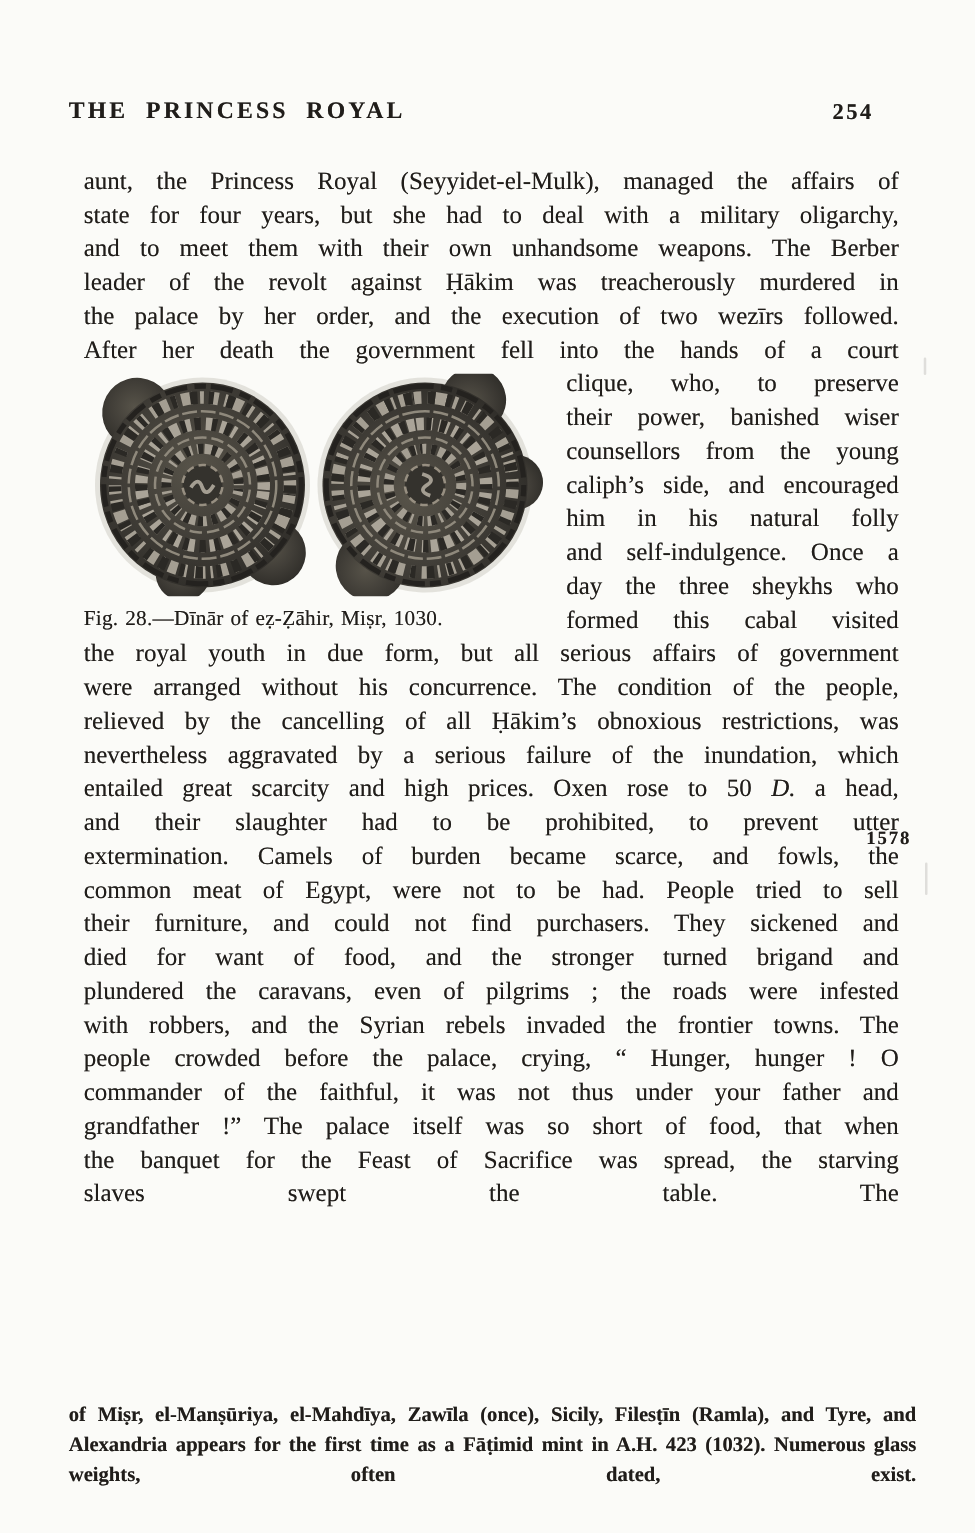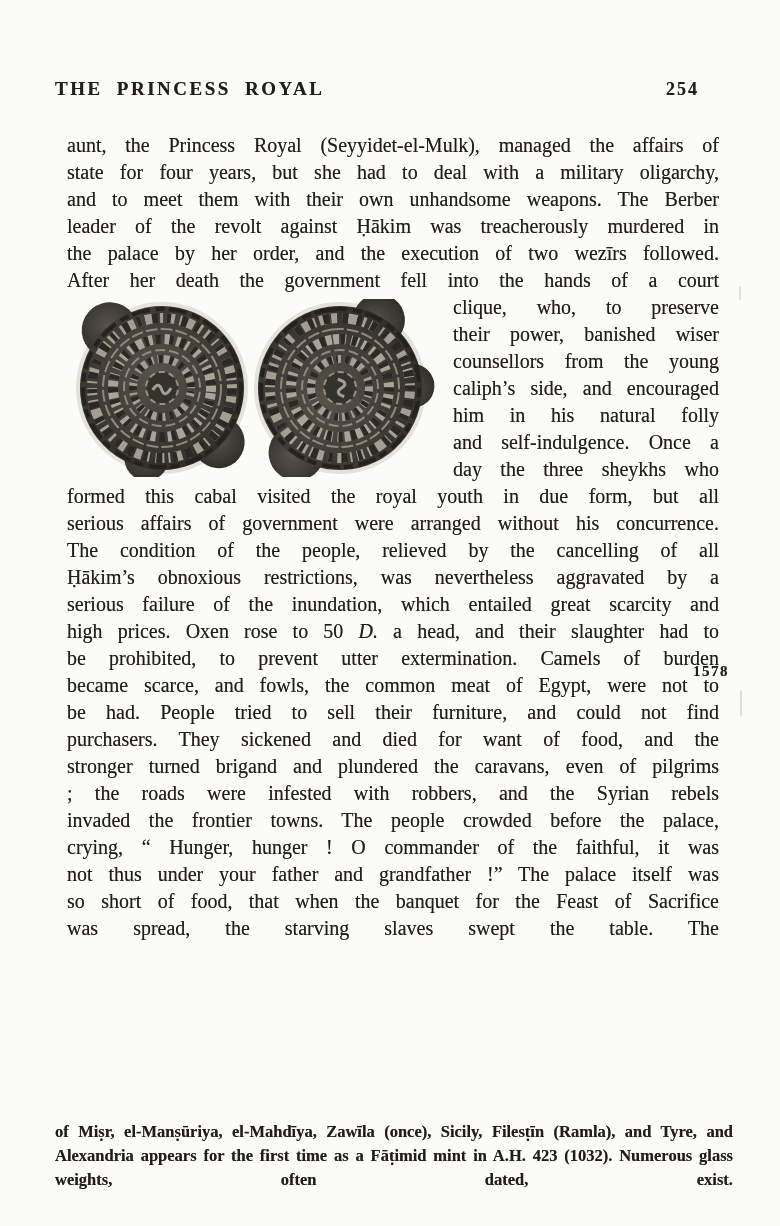--- a/index.html
+++ b/index.html
@@ -95,20 +95,21 @@
             <path d="M-9,3 q5,-10 9,-1 q4,8 9,-3" fill="none" stroke="#a49e92" stroke-width="3"></path>
           </g>
         </defs>
         <g transform="translate(95,89) rotate(6)">
           <use href="#coinface"></use>
         </g>
         <g transform="translate(273,89) rotate(-98)">
           <use href="#coinface"></use>
         </g>
       </svg>
+          <span class="figure-caption">Fig. 28.—Dīnār of eẓ-Ẓāhir, Miṣr, 1030.</span>
         </span><span>fell into the hands of a court clique, who, to preserve their power, banished wiser counsellors from the young caliph’s side, and encouraged him in his natural folly and self-indulgence.  Once a day the three sheykhs who formed this cabal visited the royal youth in due form, but all serious affairs of government were arranged without his concurrence.  The condition of the people, relieved by the cancelling of all Ḥākim’s obnoxious restrictions, was nevertheless aggravated by a serious failure of the inundation, which entailed great scarcity and high prices.  Oxen rose to 50 </span><i class="dinar-abbrev">D.</i><span> a head, and their slaughter had to be prohibited, to prevent utter extermination.  Camels of burden became scarce, and fowls, the common meat of Egypt, were not to be had.  People tried to sell their furniture, and could not find purchasers.  They sickened and died for want of food, and the stronger turned brigand and plundered the caravans, even of pilgrims ; the roads were infested with robbers, and the Syrian rebels invaded the frontier towns.  The people crowded before the palace, crying, “ Hunger, hunger !  O commander of the faithful, it was not thus under your father and grandfather !”  The palace itself was so short of food, that when the banquet for the Feast of Sacrifice was spread, the starving slaves swept the table.  The</span></p>
   </div>
 
   <div class="margin-note">1578</div>
 
   <div class="footnote">of Miṣr, el-Manṣūriya, el-Mahdīya, Zawīla (once), Sicily, Filesṭīn (Ramla), and Tyre, and Alexandria appears for the first time as a Fāṭimid mint in A.H. 423 (1032).  Numerous glass weights, often dated, exist.</div>
 
   <div class="edge-artifact" style="left:740px;top:690px;height:26px;"></div>
   <div class="edge-artifact" style="left:739px;top:286px;height:14px;"></div>
 

